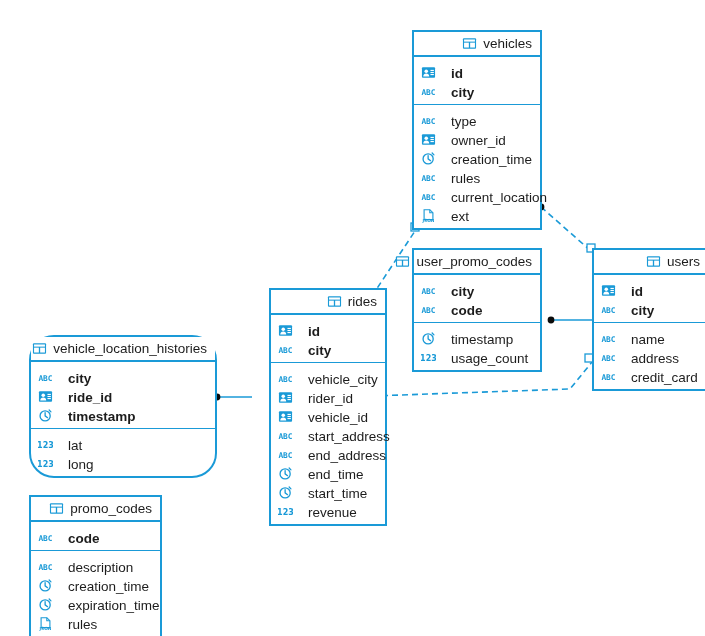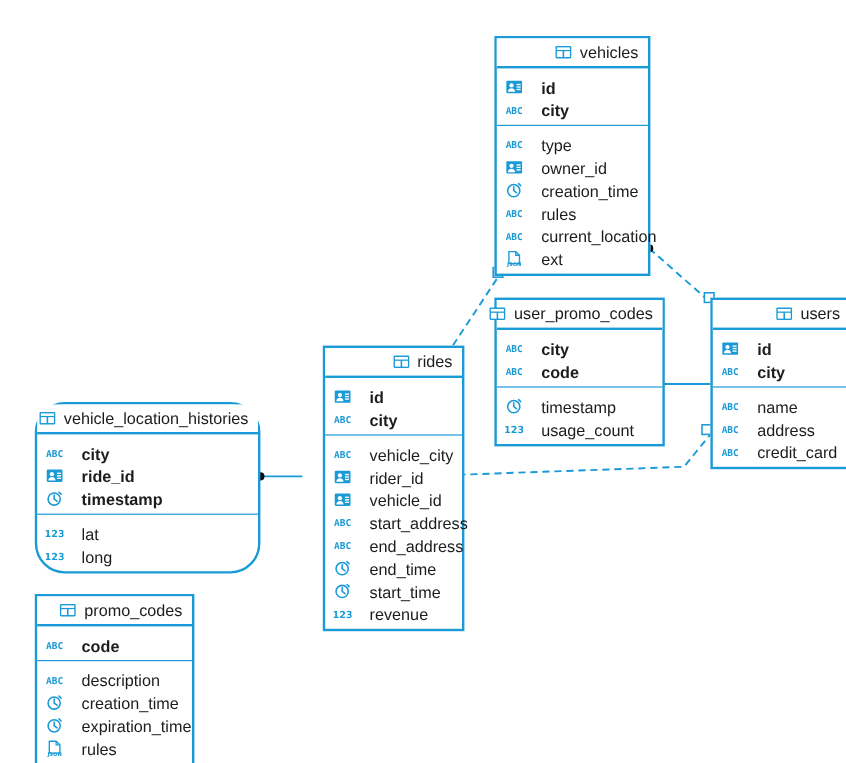--- a/index.html
+++ b/index.html
@@ -185,21 +185,21 @@
         <div class="field">
           <svg xmlns="http://www.w3.org/2000/svg" viewBox="0 0 16 16" class="ic">
             <path d="M3.3 1.8h6.1l3.3 3.2v7.4H3.3z" fill="#fff" stroke="#1a9ad7" stroke-width="1.2"></path>
             <path d="M9.4 1.8v3.2h3.3" fill="none" stroke="#1a9ad7" stroke-width="1.2"></path>
             <text x="8" y="14.9" text-anchor="middle" font-family="DejaVu Sans, sans-serif" font-size="4.6" font-weight="bold" fill="#1a9ad7">JSON</text>
           </svg>
           <span class="field-label">ext</span>
         </div>
       </div>
     </div>
-    <div class="entity" style="left: 412px; top: 248px; width: 142px;">
+    <div class="entity" style="left: 412px; top: 248px; width: 130px;">
       <div class="entity-header">
         <svg xmlns="http://www.w3.org/2000/svg" viewBox="0 0 16 16" class="ic">
           <rect x="1" y="2.5" width="14" height="11" rx="1" fill="#1a9ad7"></rect>
           <rect x="2.2" y="3.7" width="11.6" height="2.3" fill="#fff"></rect>
           <rect x="2.2" y="7.1" width="5.1" height="5.2" fill="#fff"></rect>
           <rect x="8.7" y="7.1" width="5.1" height="5.2" fill="#fff"></rect>
         </svg>
         <span class="entity-title">user_promo_codes</span>
       </div>
       <div class="field-group keys">

